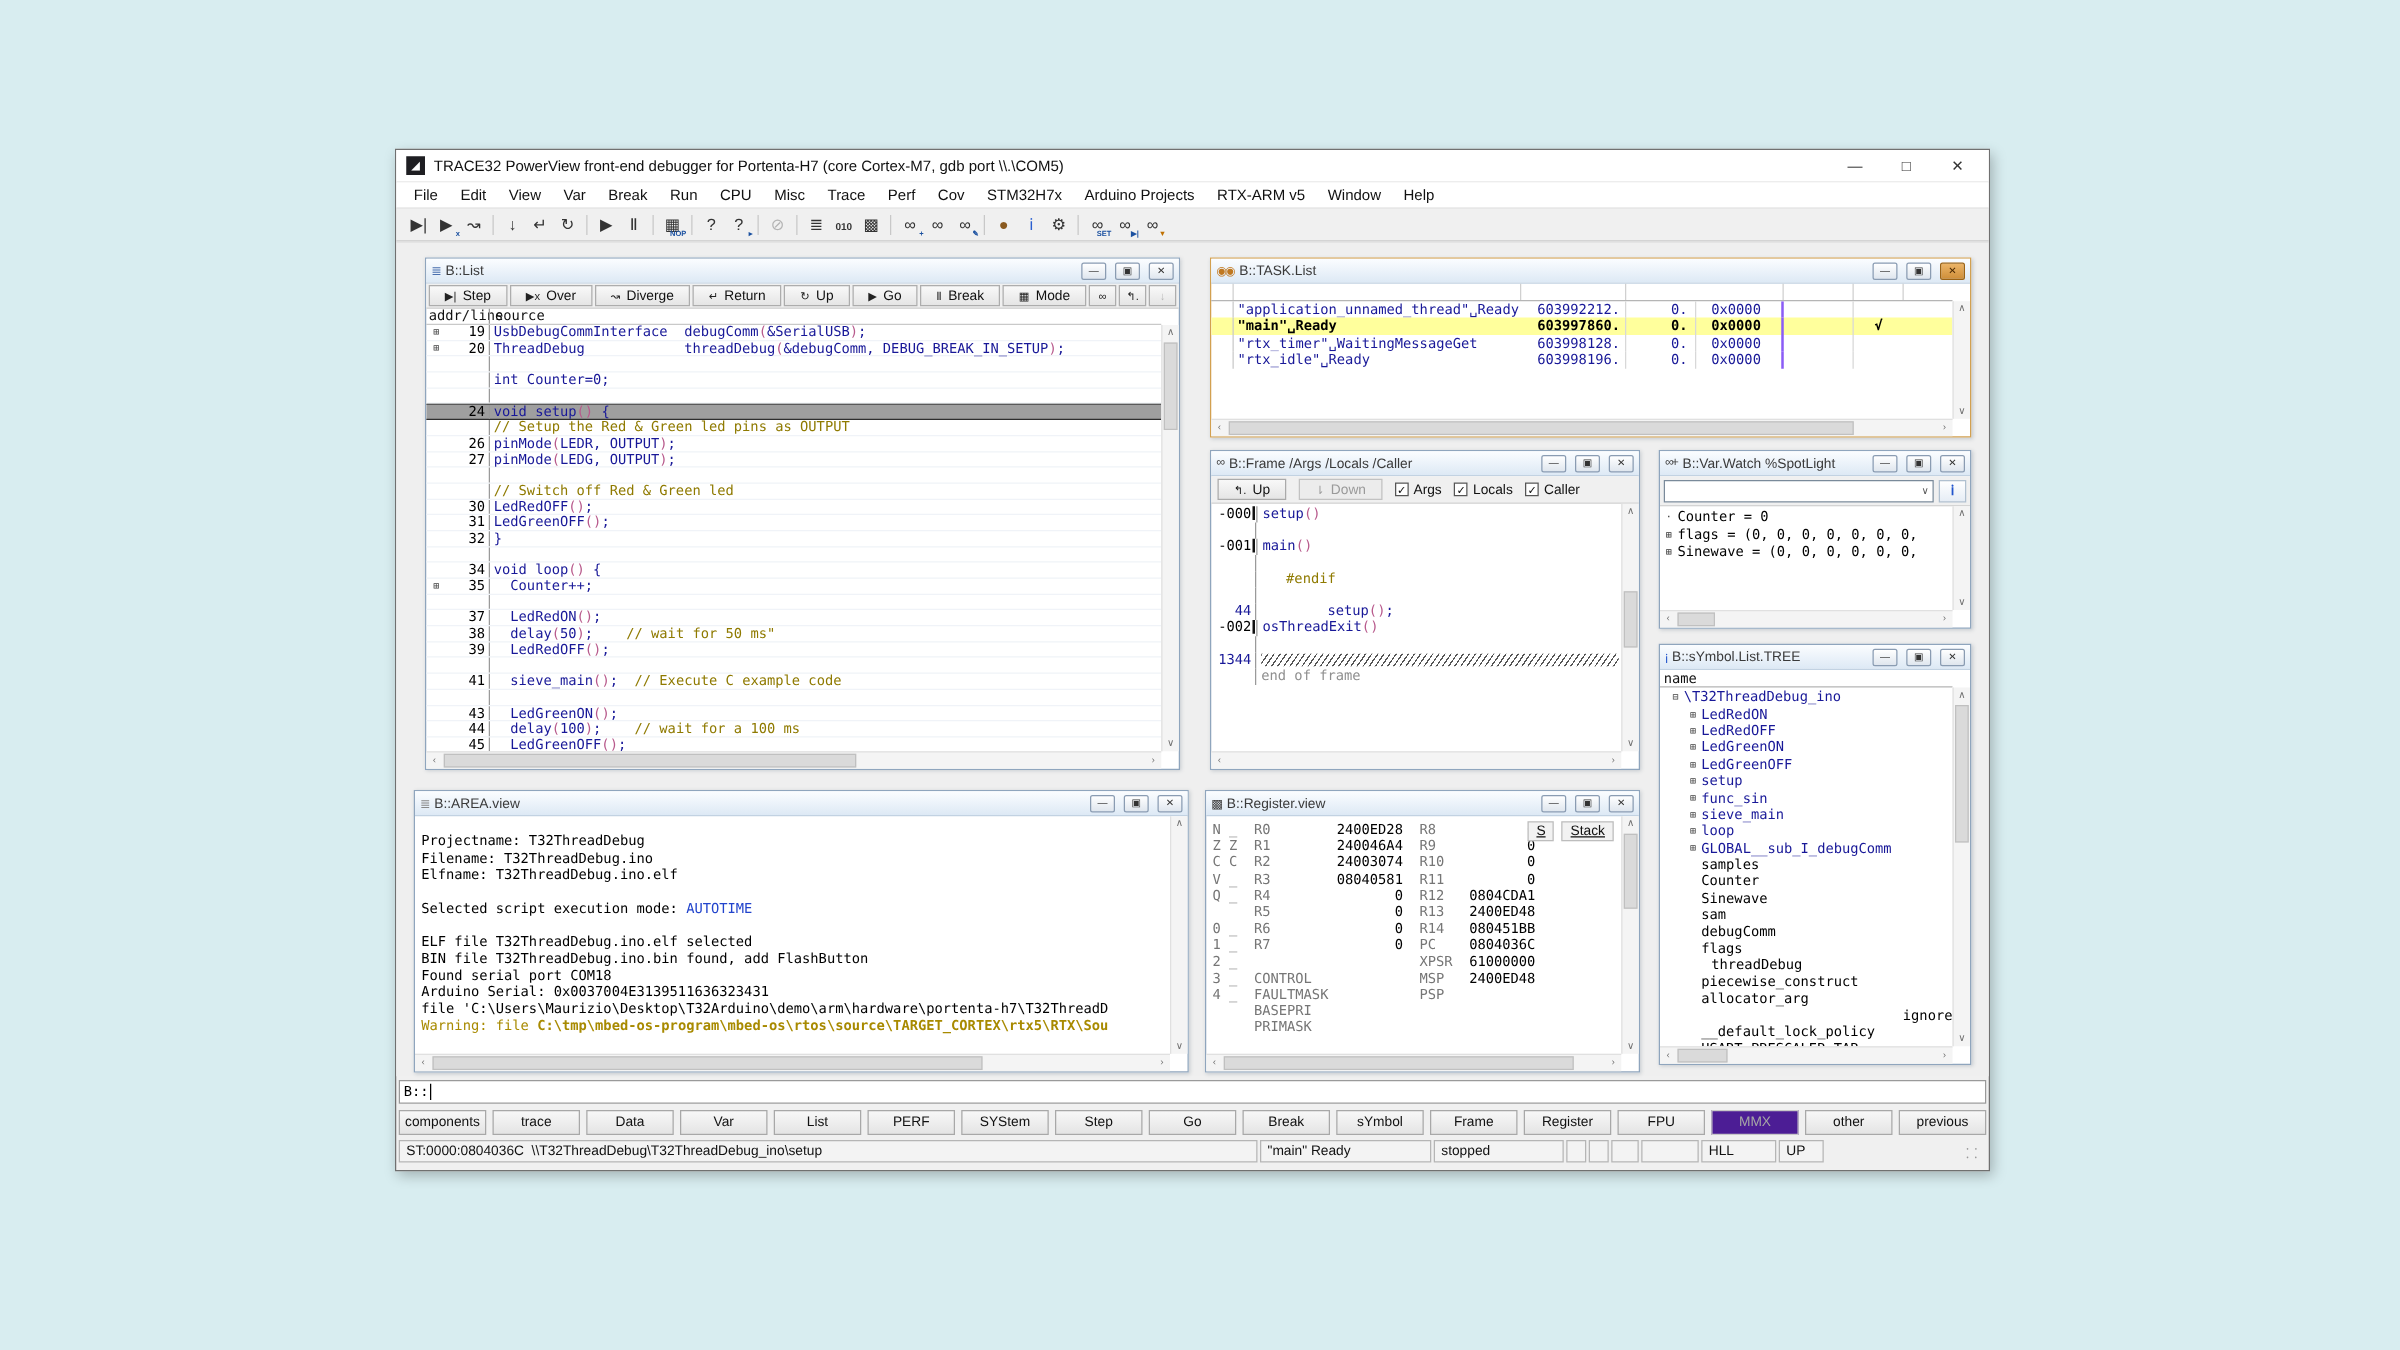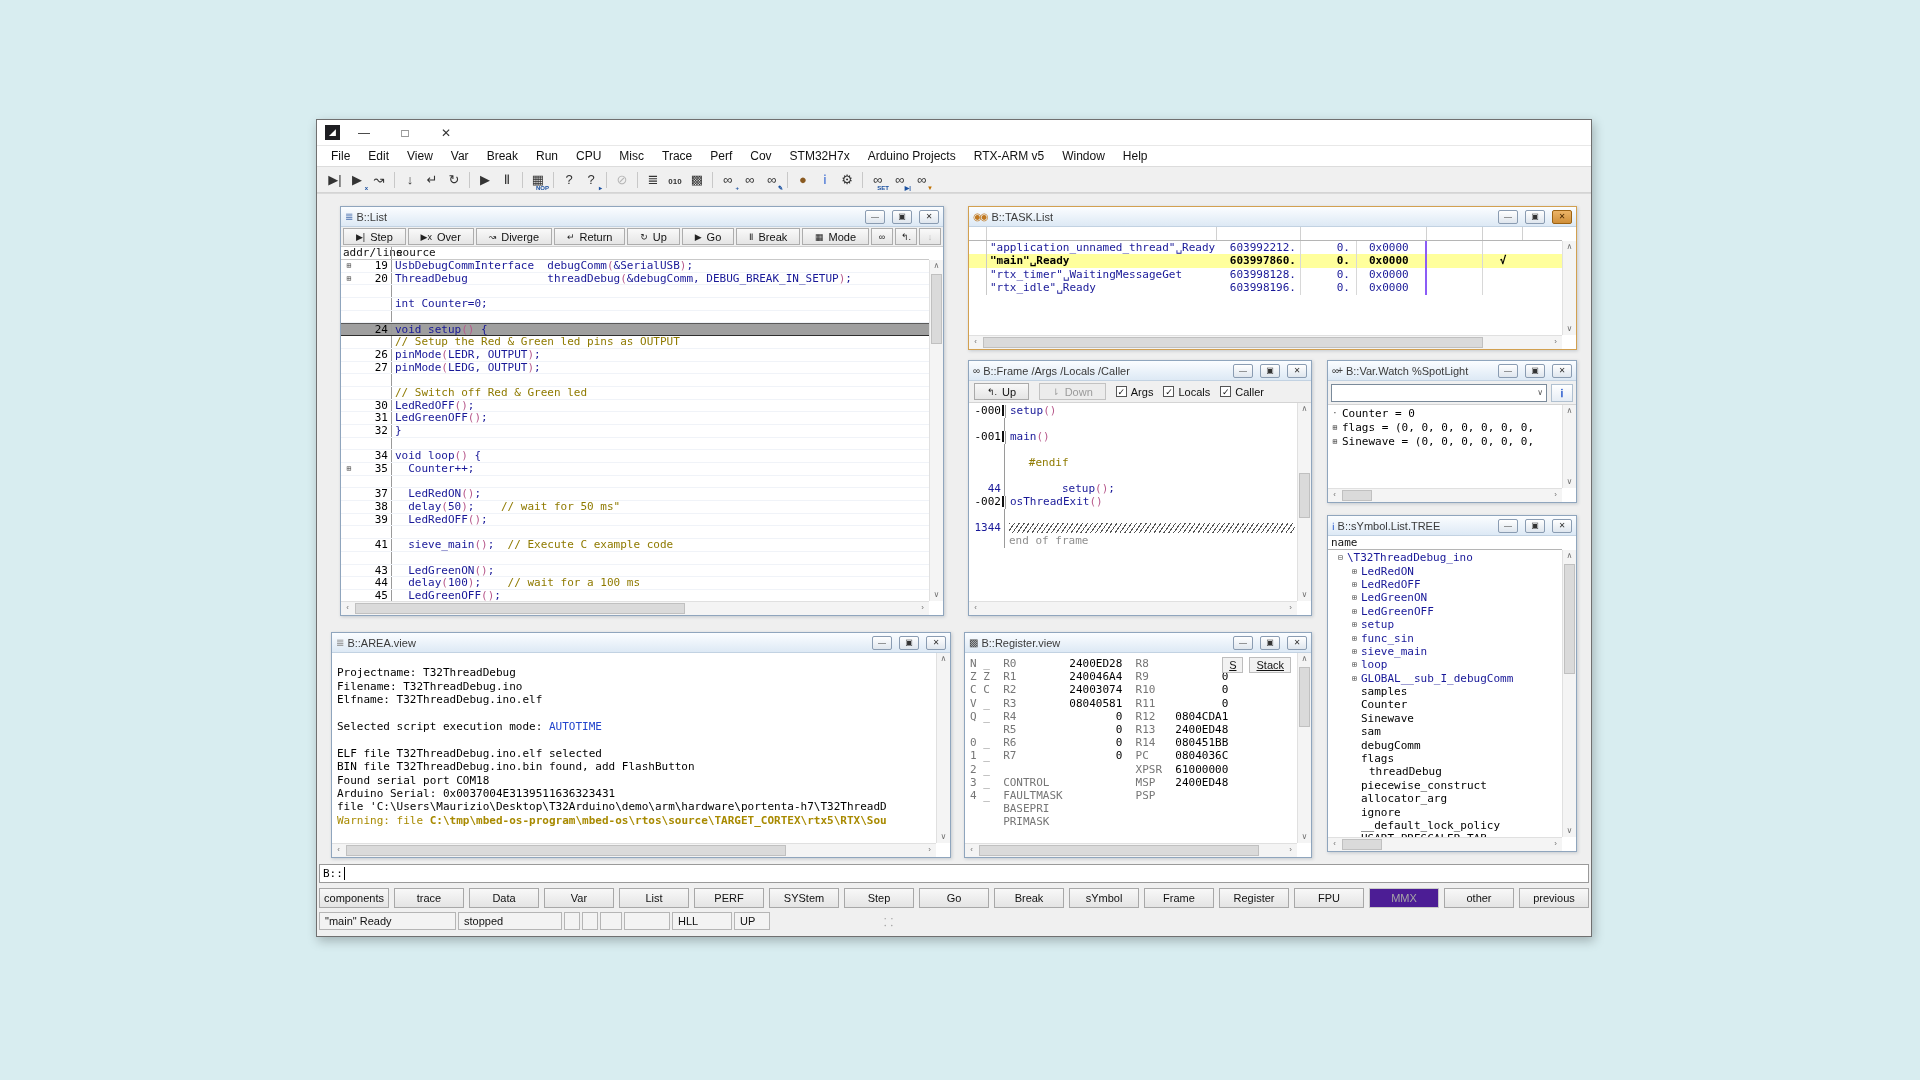--- a/index.html
+++ b/index.html
@@ -131,20 +131,21 @@
          border:1px solid #b5b5b5;margin-right:2px;white-space:pre;overflow:hidden;flex:0 0 auto}
   .scell.fill{flex:1 1 auto}
   .scell.blank{background:transparent;border:none;justify-content:flex-end;color:#999}
 </style>
 </head>
 <body>
 
 <div id="win">
   <div id="titlebar">
     <div class="app-icon">◢</div>
+    <div id="titletext">TRACE32 PowerView front-end debugger for Portenta-H7 (core Cortex-M7, gdb port \\.\COM5)</div>
     <div class="tbctl">—</div>
     <div class="tbctl">□</div>
     <div class="tbctl">✕</div>
   </div>
   <div id="menubar">
       <div class="mitem">File</div>
       <div class="mitem">Edit</div>
       <div class="mitem">View</div>
       <div class="mitem">Var</div>
       <div class="mitem">Break</div>
@@ -624,21 +625,21 @@
           <div class="trow" style="padding-left: 20px;"><span class="trx">⊞</span><span class="trt k">GLOBAL__sub_I_debugComm</span></div>
           <div class="trow" style="padding-left: 20px;"><span class="trx"></span><span class="trt ">samples</span></div>
           <div class="trow" style="padding-left: 20px;"><span class="trx"></span><span class="trt ">Counter</span></div>
           <div class="trow" style="padding-left: 20px;"><span class="trx"></span><span class="trt ">Sinewave</span></div>
           <div class="trow" style="padding-left: 20px;"><span class="trx"></span><span class="trt ">sam</span></div>
           <div class="trow" style="padding-left: 20px;"><span class="trx"></span><span class="trt ">debugComm</span></div>
           <div class="trow" style="padding-left: 20px;"><span class="trx"></span><span class="trt ">flags</span></div>
           <div class="trow" style="padding-left: 28px;"><span class="trx"></span><span class="trt ">threadDebug</span></div>
           <div class="trow" style="padding-left: 20px;"><span class="trx"></span><span class="trt ">piecewise_construct</span></div>
           <div class="trow" style="padding-left: 20px;"><span class="trx"></span><span class="trt ">allocator_arg</span></div>
-          <div class="trow" style="padding-left: 20px;"><span class="trx"></span><span class="trt ">ignore</span></div>
+          <div class="trow" style="padding-left: 20px; justify-content: flex-end;"><span class="trx"></span><span class="trt ">ignore</span></div>
           <div class="trow" style="padding-left: 20px;"><span class="trx"></span><span class="trt ">__default_lock_policy</span></div>
           <div class="trow" style="padding-left: 20px;"><span class="trx"></span><span class="trt ">USART_PRESCALER_TAB</span></div>
         </div>
       <div class="vsb" style="top:34px;right:0;bottom:14px">
         <div class="sar" style="top:0">∧</div>
         <div class="vthumb" style="top:14px;height:110px"></div>
         <div class="sar" style="bottom:0">∨</div>
       </div>
       <div class="hsb" style="left:0;right:14px;bottom:0">
         <div class="sar" style="left:0">‹</div>
@@ -739,20 +740,21 @@
       <button class="skey">Break</button>
       <button class="skey">sYmbol</button>
       <button class="skey">Frame</button>
       <button class="skey">Register</button>
       <button class="skey">FPU</button>
       <button class="skey dis">MMX</button>
       <button class="skey">other</button>
       <button class="skey">previous</button>
     </div>
   <div id="status">
+      <div class="scell fill">ST:0000:0804036C  \\T32ThreadDebug\T32ThreadDebug_ino\setup</div>
       <div class="scell" style="width: 137px;">"main" Ready</div>
       <div class="scell" style="width: 104px;">stopped</div>
       <div class="scell" style="width: 16px;"></div>
       <div class="scell" style="width: 16px;"></div>
       <div class="scell" style="width: 22px;"></div>
       <div class="scell" style="width: 46px;"></div>
       <div class="scell" style="width: 60px;">HLL</div>
       <div class="scell" style="width: 36px;">UP</div>
       <div class="scell blank" style="width: 126px;">⸬</div>
     </div>

